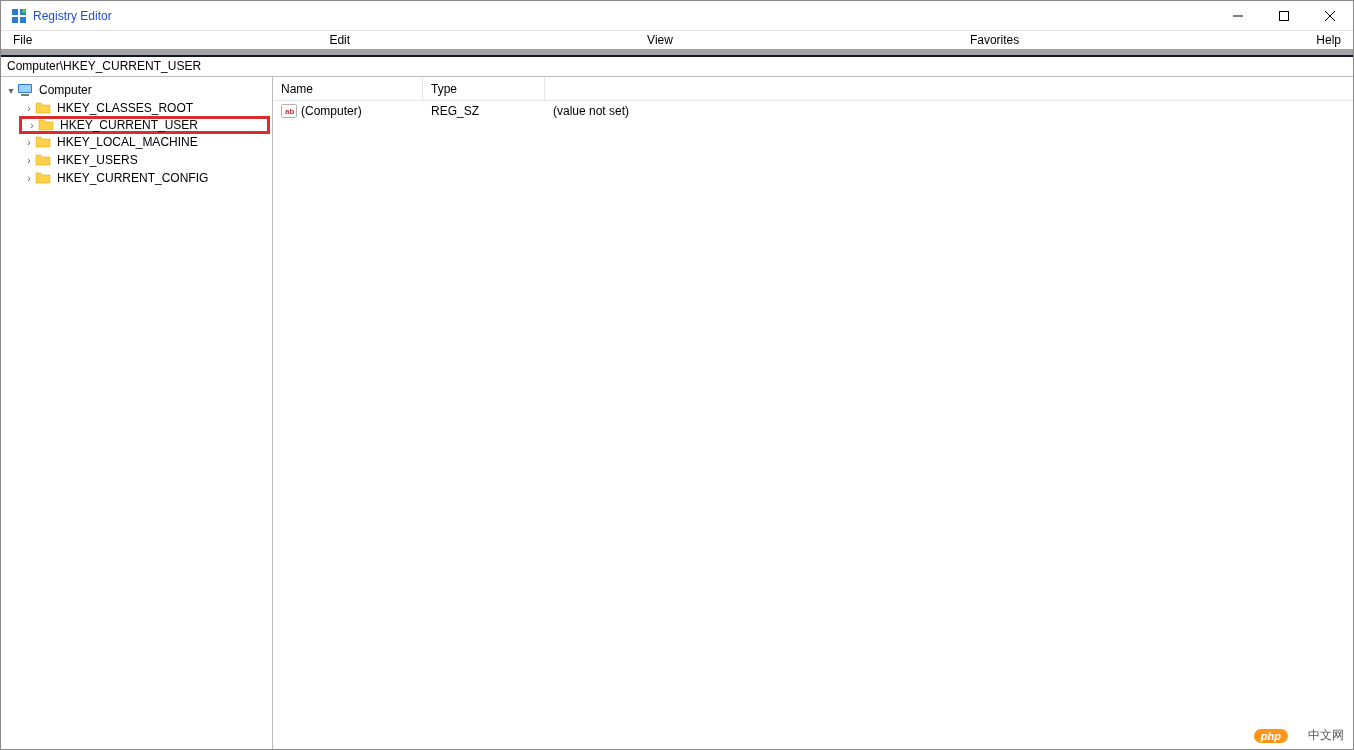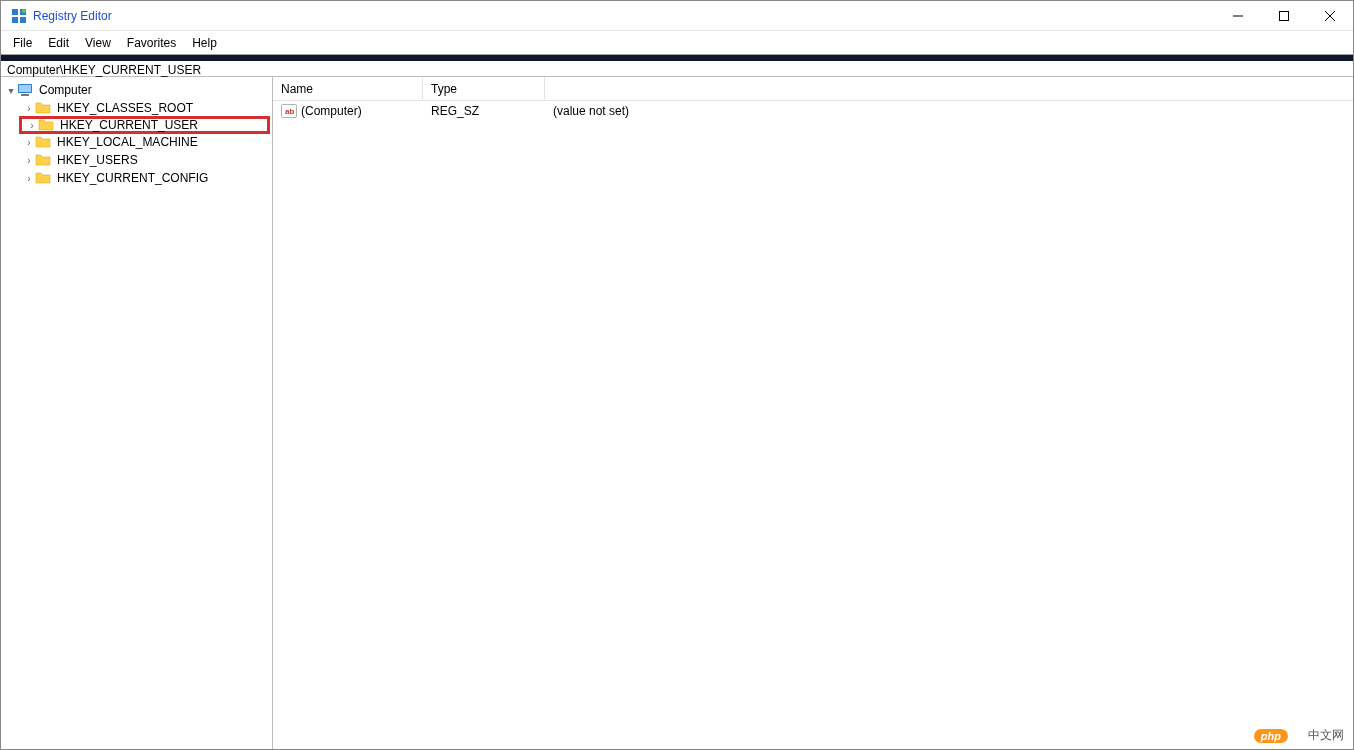--- a/index.html
+++ b/index.html
@@ -8,25 +8,25 @@
 
   
   .titlebar { height: 30px; display: flex; align-items: center; background: #fff; border-bottom: 1px solid #e5e5e5; }
   .titlebar .app-icon { width: 16px; height: 16px; margin: 0 6px 0 10px; }
   .titlebar .title { font-size: 12px; color: #1d4ed8; flex: 0 0 auto; }
   .titlebar .spacer { flex: 1; }
   .win-btn { width: 46px; height: 30px; display: flex; align-items: center; justify-content: center; font-size: 10px; }
   .win-btn svg { width: 10px; height: 10px; }
 
   
-  .menubar { height: 24px; display: flex; align-items: center; padding: 0 4px; font-size: 12px; border-bottom: 1px solid #a3a3a3; }
+  .menubar { height: 24px; display: flex; align-items: center; padding: 0 4px; font-size: 12px; border-bottom: 6px solid #a3a3a3; justify-content: space-between; }
   .menubar .menu-item { padding: 2px 8px; }
 
   
-  .addressbar { height: 22px; border-top: 6px solid #0f172a; border-bottom: 1px solid #bcbcbc; padding: 2px 6px; font-size: 12px; color: #000; background: #fff; }
+  .addressbar { height: 22px; border-top: 2px solid #0f172a; border-bottom: 1px solid #bcbcbc; padding: 2px 6px; font-size: 12px; color: #000; background: #fff; }
 
   
   .main { flex: 1; display: flex; min-height: 0; }
   .tree-pane { width: 272px; border-right: 1px solid #bcbcbc; padding-top: 4px; font-size: 12px; overflow: hidden; }
   .list-pane { flex: 1; font-size: 12px; display: flex; flex-direction: column; }
 
   
   .tree-row { display: flex; align-items: center; height: 18px; padding-left: 4px; white-space: nowrap; }
   .tree-row .chev { width: 12px; text-align: center; color: #666; font-size: 10px; }
   .tree-row .folder-icon, .tree-row .computer-icon { width: 16px; height: 16px; margin-right: 4px; flex: 0 0 auto; }

